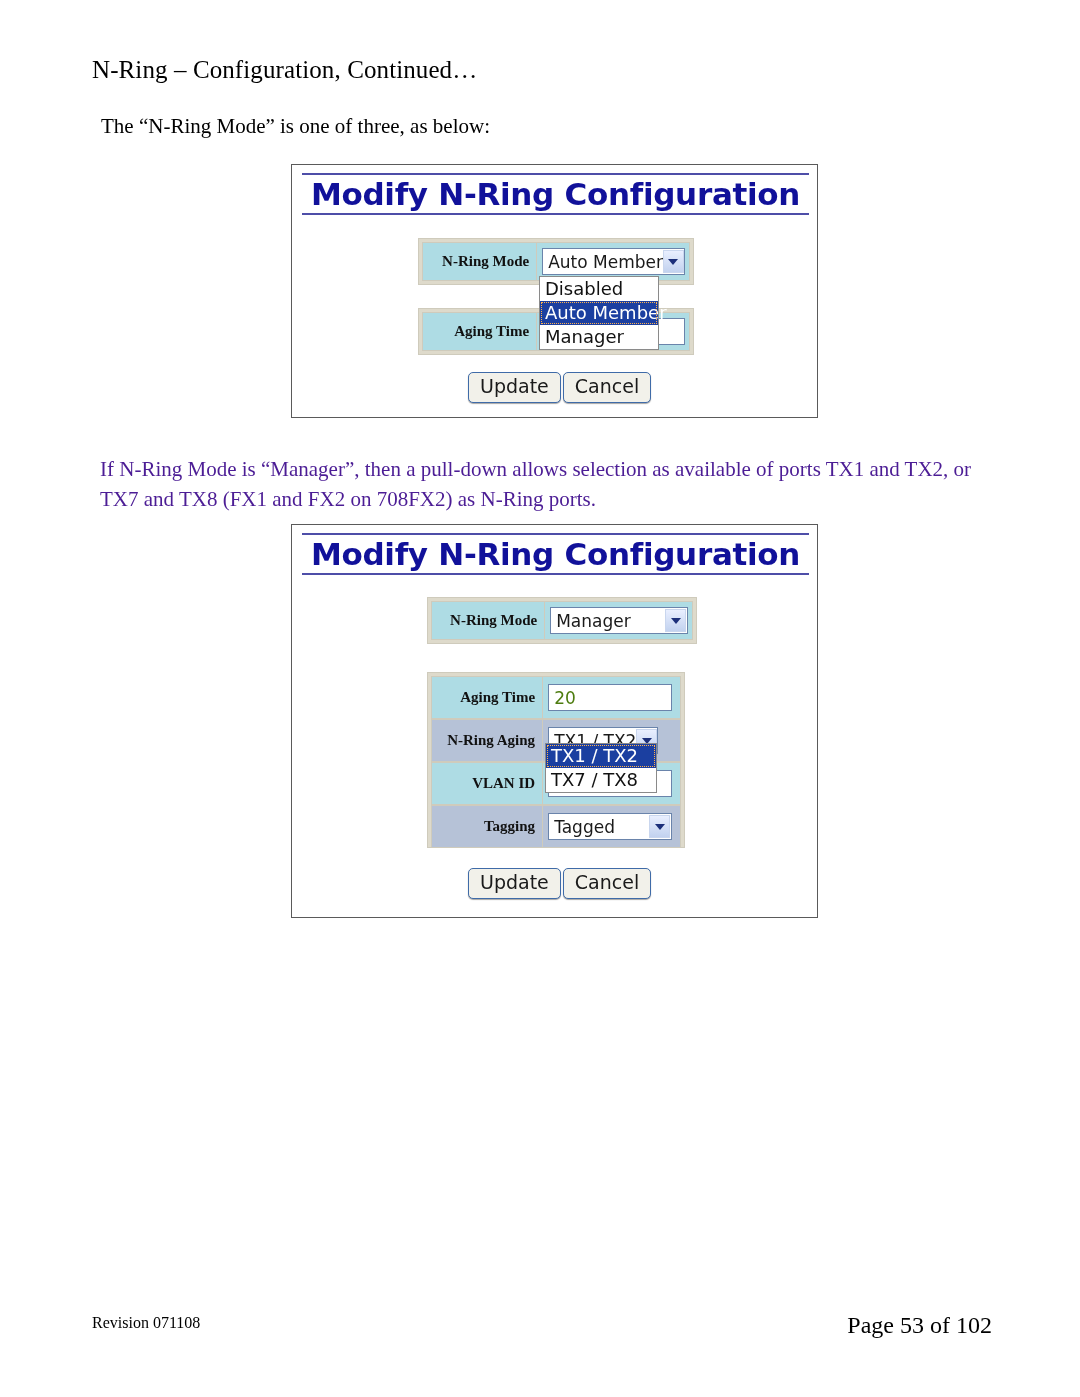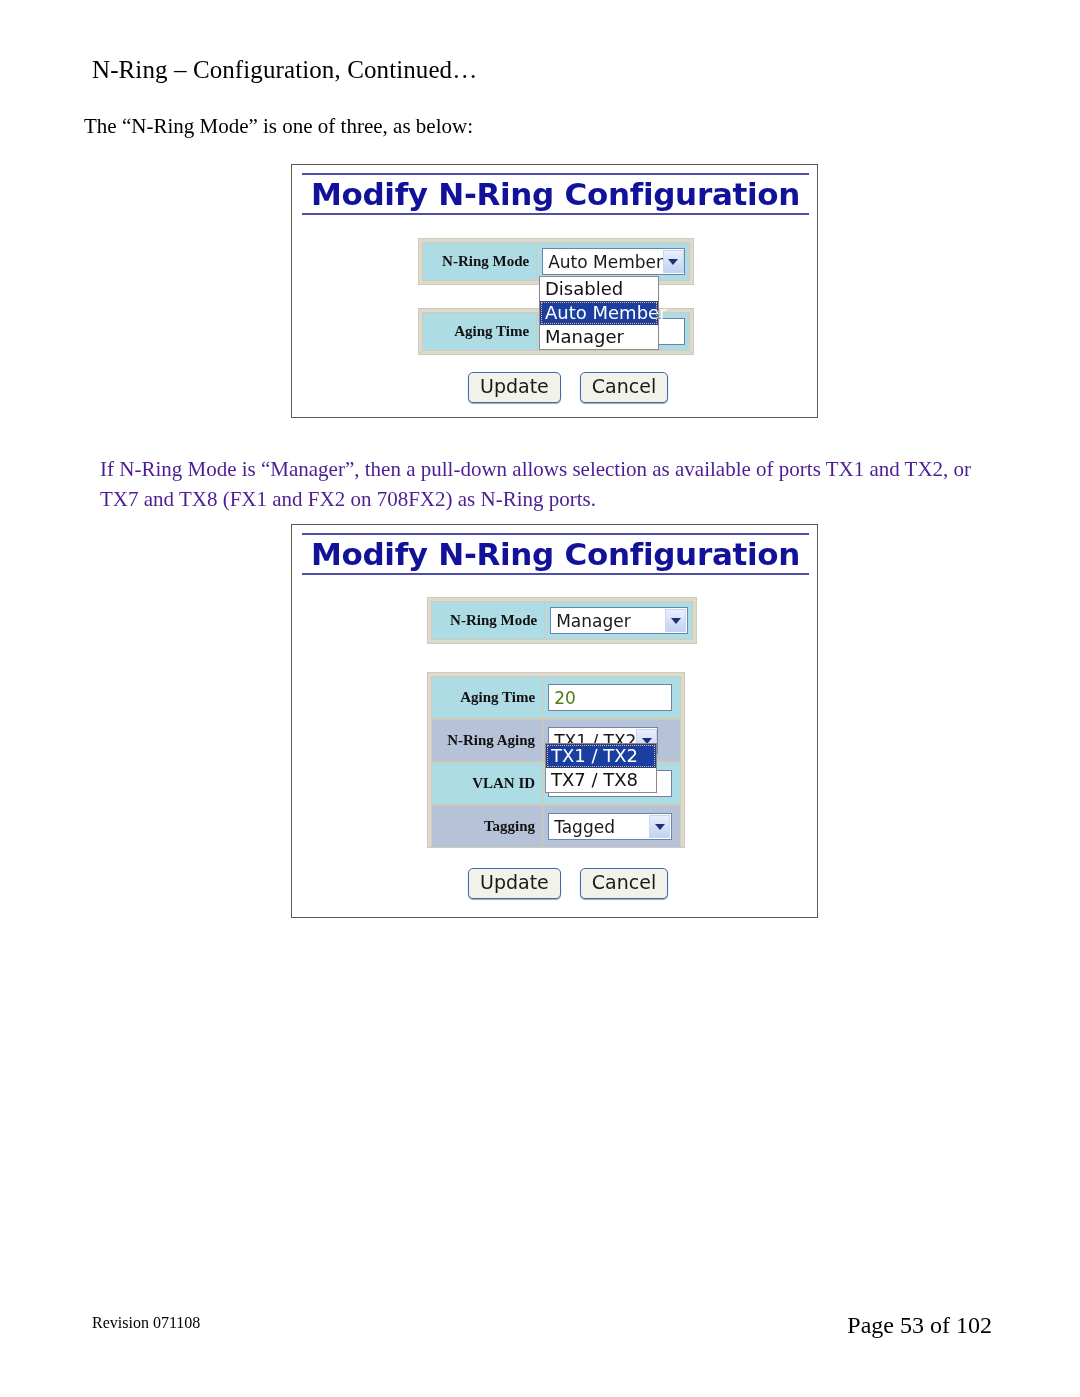--- a/index.html
+++ b/index.html
@@ -32,21 +32,21 @@
     font-family: "Liberation Serif", serif;
     font-size: 25px;
     font-weight: normal;
     letter-spacing: 0.1px;
     color: #000;
     white-space: nowrap;
   }
 
   .doc-para1 {
     position: absolute;
-    left: 84px;
+    left: 101px;
     top: 111px;
     font-size: 21px;
     line-height: 30px;
     color: #000;
     white-space: nowrap;
   }
 
   .doc-para2 {
     position: absolute;
     left: 92px;
@@ -218,21 +218,21 @@
     background: #1b3fa0;
     color: #ffffff;
     outline: 1px dotted #ffb24d;
     outline-offset: -2px;
   }
 
   
   .btnrow {
     position: absolute;
     display: flex;
-    gap: 19px;
+    gap: 2px;
   }
   .btn {
     background: #f2f1ea;
     border: 1px solid #3f6ba8;
     border-radius: 5px;
     box-shadow: 0 1px 1px rgba(0,0,0,0.35);
     font-family: "DejaVu Sans", sans-serif;
     font-size: 19px;
     color: #1a1a1a;
     padding: 2px 11px 4px 11px;

